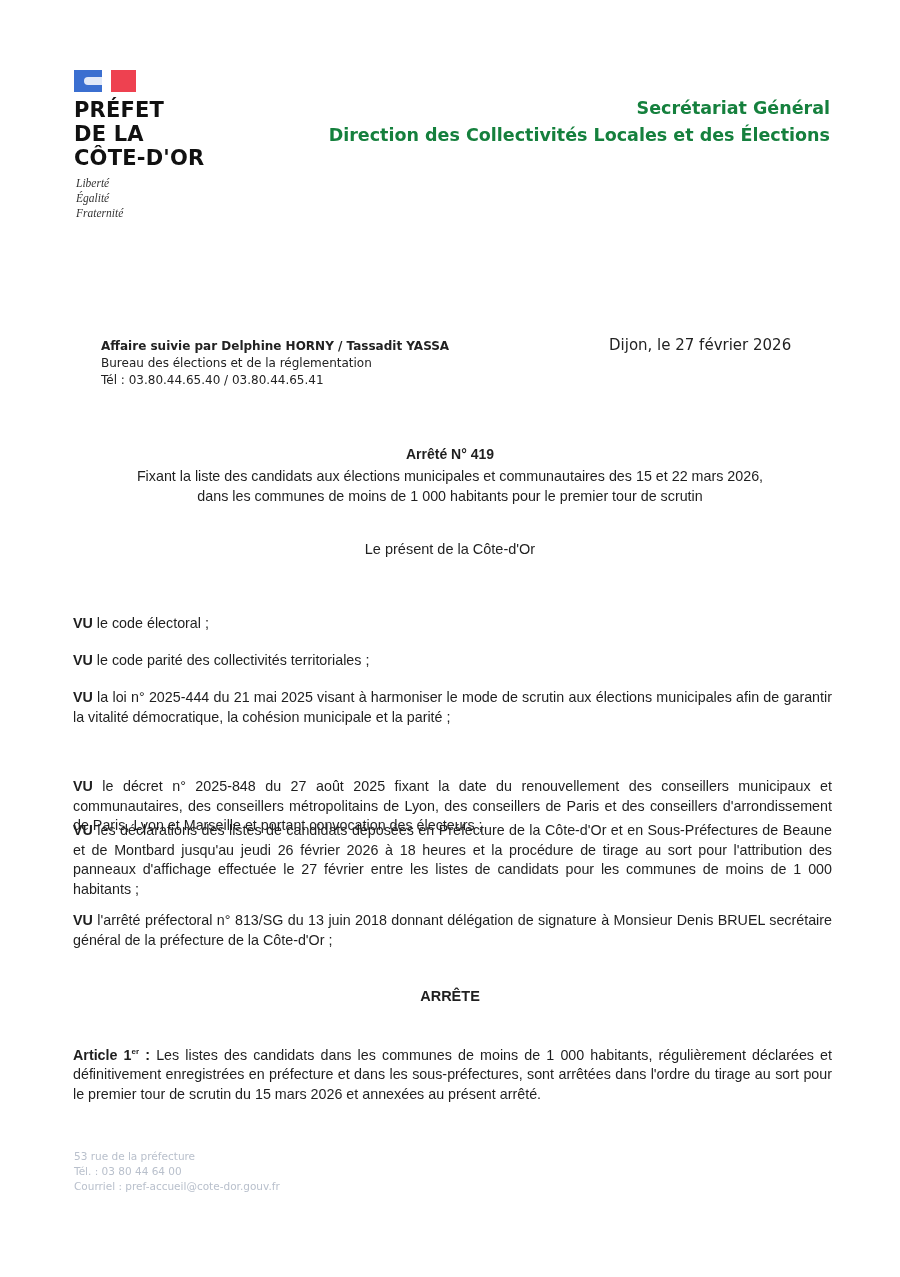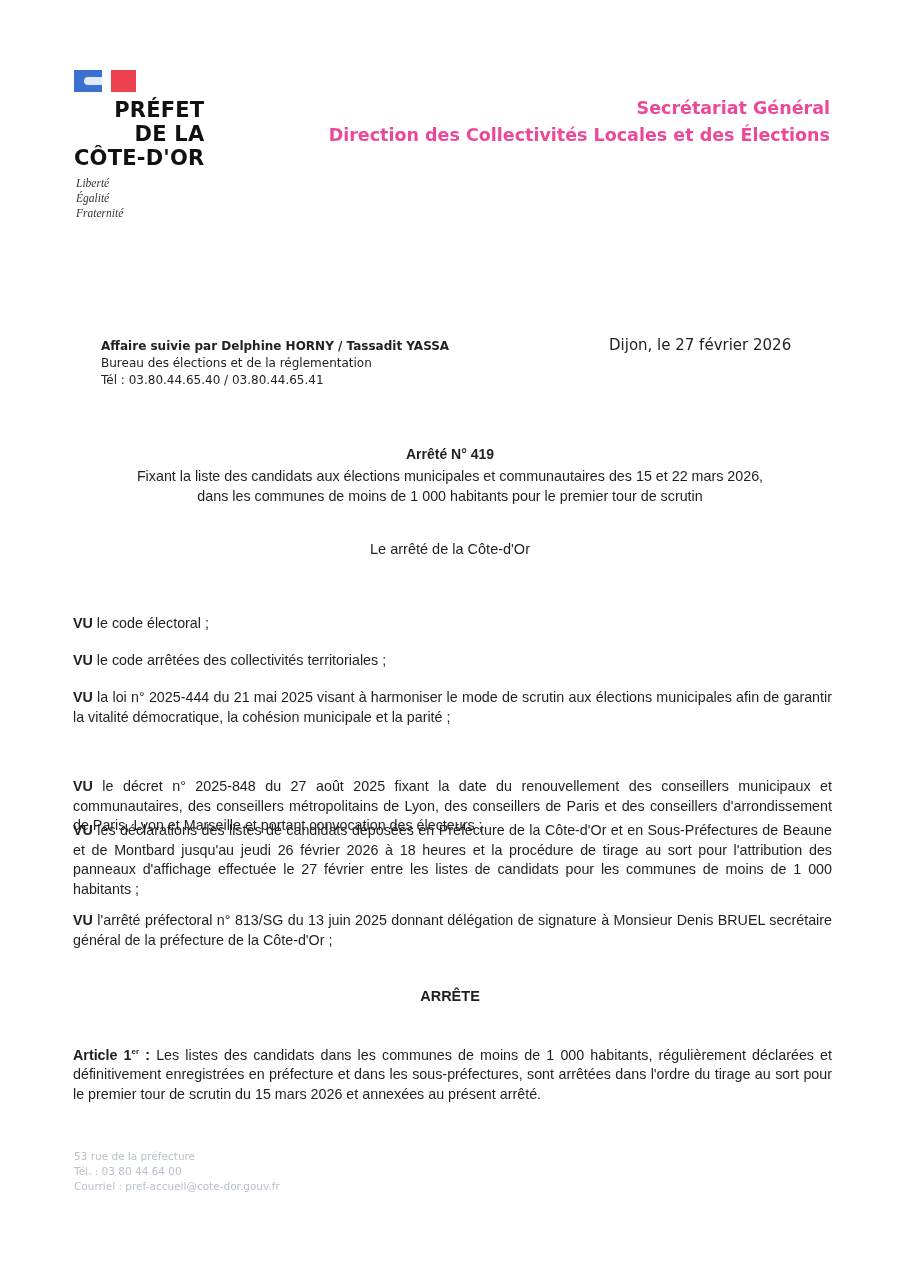--- a/index.html
+++ b/index.html
@@ -8,24 +8,24 @@
       font-family: "Liberation Sans", "DejaVu Sans", sans-serif; color: #1f1f1f;
       overflow: hidden;
     }
     .abs { position: absolute; }
     
     .marianne { left: 74px; top: 70px; width: 62px; height: 22px; }
     .marianne .blue { position:absolute; left:0; top:0; width:28px; height:22px; background:#3b6fd0; }
     .marianne .white { position:absolute; left:28px; top:0; width:9px; height:22px; background:#fff; }
     .marianne .red { position:absolute; left:37px; top:0; width:25px; height:22px; background:#ee4150; }
     .marianne .profile { position:absolute; left:10px; top:7px; width:18px; height:8px; border-radius: 8px 0 0 8px; background:#fff; opacity:.85; }
-    .prefet { left: 74px; top: 98px; font-family: "DejaVu Sans", sans-serif; font-weight: bold; font-size: 21px; line-height: 24px; color:#111; letter-spacing: 0.2px; text-align: right; }
+    .prefet { left: 74px; top: 98px; font-family: "DejaVu Sans", sans-serif; font-weight: bold; font-size: 21px; line-height: 24px; color:#111; letter-spacing: 0.2px; }
     .devise { left: 76px; top: 176px; font-family: "Liberation Serif", serif; font-style: italic; font-size: 11.5px; line-height: 15px; color:#333; }
 
-    .service { right: 70px; top: 95px; text-align: right; font-family: "DejaVu Sans", sans-serif; font-weight: bold; font-size: 17.5px; line-height: 27px; color:#ec4899; }
+    .service { right: 70px; top: 95px; text-align: right; font-family: "DejaVu Sans", sans-serif; font-weight: bold; font-size: 17.5px; line-height: 27px; color:#15803d; }
 
     .affaire { left: 73px; top: 338px; font-family: "DejaVu Sans", sans-serif; font-size: 12px; line-height: 17px; color:#222;margin-left:28px; }
     .affaire .b { font-weight: bold; }
     .date { left: 609px; top: 336px; font-family: "DejaVu Sans", sans-serif; font-size: 15px; color:#222; }
 
     .center { left: 60px; width: 780px; text-align: center; }
     .arrete-title { top: 446px; font-weight: bold; font-size: 14px; }
     .arrete-subtitle { top: 466px; font-size: 14.3px; line-height: 20px; }
     .prefet-line { top: 541px; font-size: 14.5px; }
 
@@ -66,39 +66,39 @@
   <div>Bureau des élections et de la réglementation</div>
   <div>Tél : 03.80.44.65.40 / 03.80.44.65.41</div>
 </div>
 <div class="abs date">Dijon, le 27 février 2026</div>
 
 <div class="abs center arrete-title">Arrêté N° 419</div>
 <div class="abs center arrete-subtitle">
   <div>Fixant la liste des candidats aux élections municipales et communautaires des 15 et 22 mars 2026,</div>
   <div>dans les communes de moins de 1 000 habitants pour le premier tour de scrutin</div>
 </div>
-<div class="abs center prefet-line">Le arrêté de la Côte-d'Or</div>
+<div class="abs center prefet-line">Le présent de la Côte-d'Or</div>
 
 <div class="abs para" style="top:614px;">
   <span class="vu">VU</span> <span>le code électoral ;</span>
 </div>
 <div class="abs para" style="top:651px;">
-  <span class="vu">VU</span> <span>le code arrêtées des collectivités territoriales ;</span>
+  <span class="vu">VU</span> <span>le code parité des collectivités territoriales ;</span>
 </div>
 <div class="abs para" style="top:688px;">
   <span class="vu">VU</span> <span>la loi n° 2025-444 du 21 mai 2025 visant à harmoniser le mode de scrutin aux élections municipales afin de garantir la vitalité démocratique, la cohésion municipale et la parité ;</span>
 </div>
 <div class="abs para" style="top:777px;">
   <span class="vu">VU</span> <span>le décret n° 2025-848 du 27 août 2025 fixant la date du renouvellement des conseillers municipaux et communautaires, des conseillers métropolitains de Lyon, des conseillers de Paris et des conseillers d'arrondissement de Paris, Lyon et Marseille et portant convocation des électeurs ;</span>
 </div>
 <div class="abs para" style="top:821px;">
   <span class="vu">VU</span> <span>les déclarations des listes de candidats déposées en Préfecture de la Côte-d'Or et en Sous-Préfectures de Beaune et de Montbard jusqu'au jeudi 26 février 2026 à 18 heures et la procédure de tirage au sort pour l'attribution des panneaux d'affichage effectuée le 27 février entre les listes de candidats pour les communes de moins de 1 000 habitants ;</span>
 </div>
 <div class="abs para" style="top:911px;">
-  <span class="vu">VU</span> <span>l'arrêté préfectoral n° 813/SG du 13 juin 2025 donnant délégation de signature à Monsieur Denis BRUEL secrétaire général de la préfecture de la Côte-d'Or ;</span>
+  <span class="vu">VU</span> <span>l'arrêté préfectoral n° 813/SG du 13 juin 2018 donnant délégation de signature à Monsieur Denis BRUEL secrétaire général de la préfecture de la Côte-d'Or ;</span>
 </div>
 
 <div class="abs center arrete-heading">ARRÊTE</div>
 
 <div class="abs para" style="top:1042px;">
   <b><span>Article 1</span><sup>er</sup><span> :</span></b><span> Les listes des candidats dans les communes de moins de 1 000 habitants, régulièrement déclarées et définitivement enregistrées en préfecture et dans les sous-préfectures, sont arrêtées dans l'ordre du tirage au sort pour le premier tour de scrutin du 15 mars 2026 et annexées au présent arrêté.</span>
 </div>
 
 <div class="abs footer">
   <div>53 rue de la préfecture</div>

